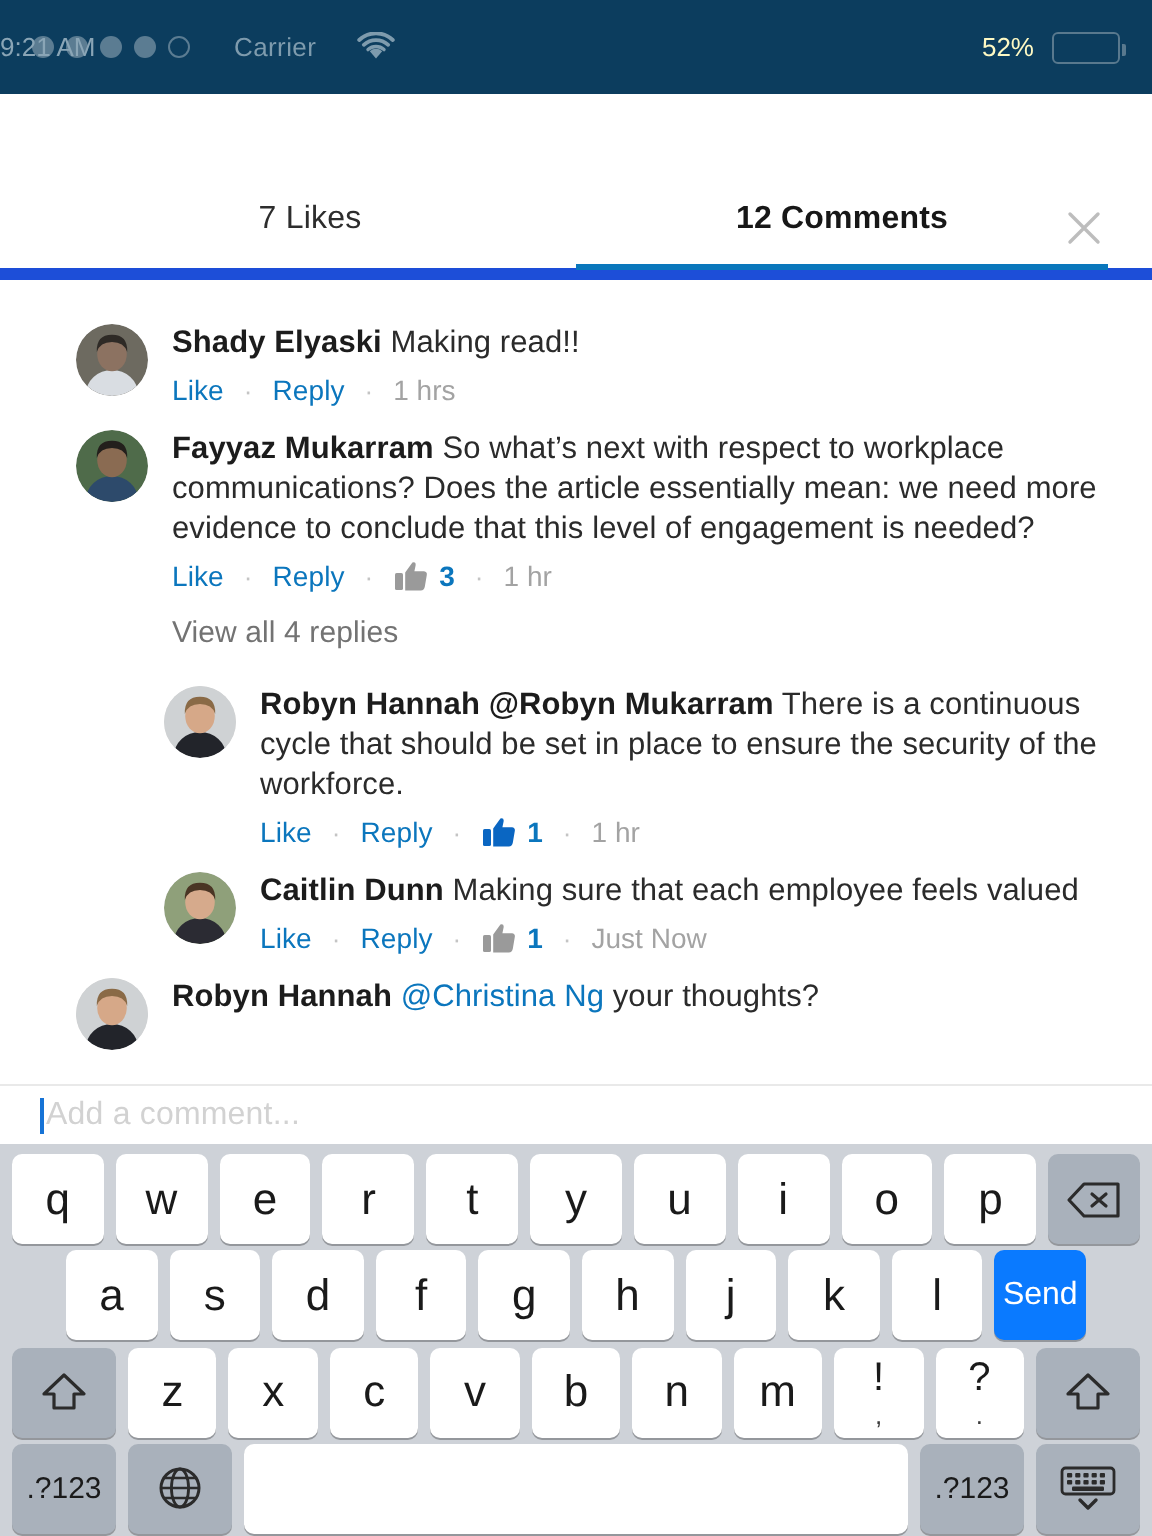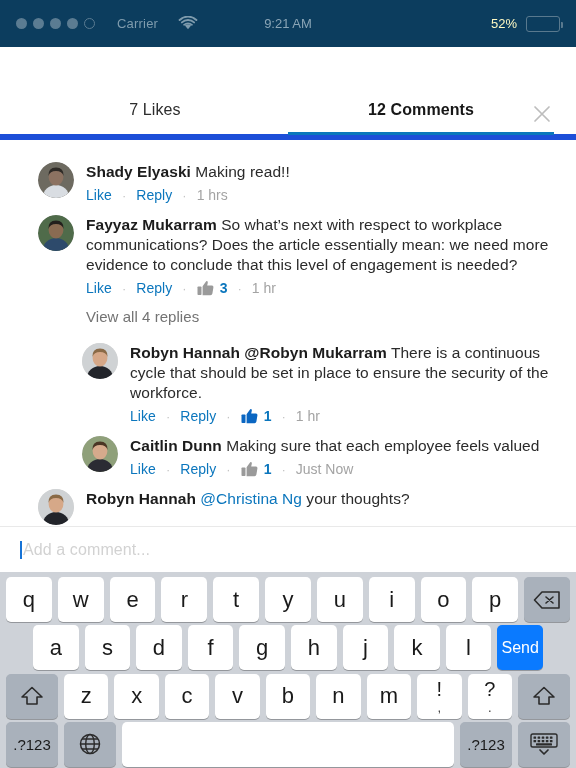--- a/index.html
+++ b/index.html
@@ -20,21 +20,21 @@
   }
   .sb-dots { display:flex; align-items:center; gap:6px; }
   .sb-dot { width:11px; height:11px; border-radius:50%; background:#5b7c92; }
   .sb-dot.hollow { background:transparent; border:1.5px solid #5b7c92; }
   .sb-carrier {
     margin-left:22px;
     color:#7e9bad; font-size:13px; letter-spacing:0.2px;
   }
   .sb-wifi { margin-left:20px; width:20px; height:15px; position:relative; }
   .sb-time {
-    position:absolute; left:0; right:0; text-align:center;
+    position:absolute; left:0; right:0; text-align:left;
     color:#8aa5b6; font-size:13px;
   }
   .sb-right {
     margin-left:auto; display:flex; align-items:center; gap:9px;
   }
   .sb-batt-pct { color:#fef9c3; font-size:13px; }
   .sb-batt {
     width:34px; height:16px; border:1.5px solid #59798e;
     border-radius:3px; position:relative; padding:2px;
   }
@@ -117,21 +117,21 @@
   .like-count { color:#0b76bd; font-size:14px; font-weight:bold; }
   .timestamp { color:#a3a3a3; font-size:14px; }
   .view-replies {
     color:#737373; font-size:15px; font-weight:normal;
     padding:8px 20px 10px 86px;
     cursor:pointer; letter-spacing:0.05px;
   }
 
   
   .input-bar {
-    height:46px; width:576px;
+    height:30px; width:576px;
     border-top:1px solid #e9e9e9;
     background:#fff;
     display:flex; align-items:center;
     padding:0 20px;
     position:relative; z-index:5;
   }
   .caret {
     width:2px; height:18px; background:#1673d6;
     margin-right:1px; flex:0 0 2px;
   }

